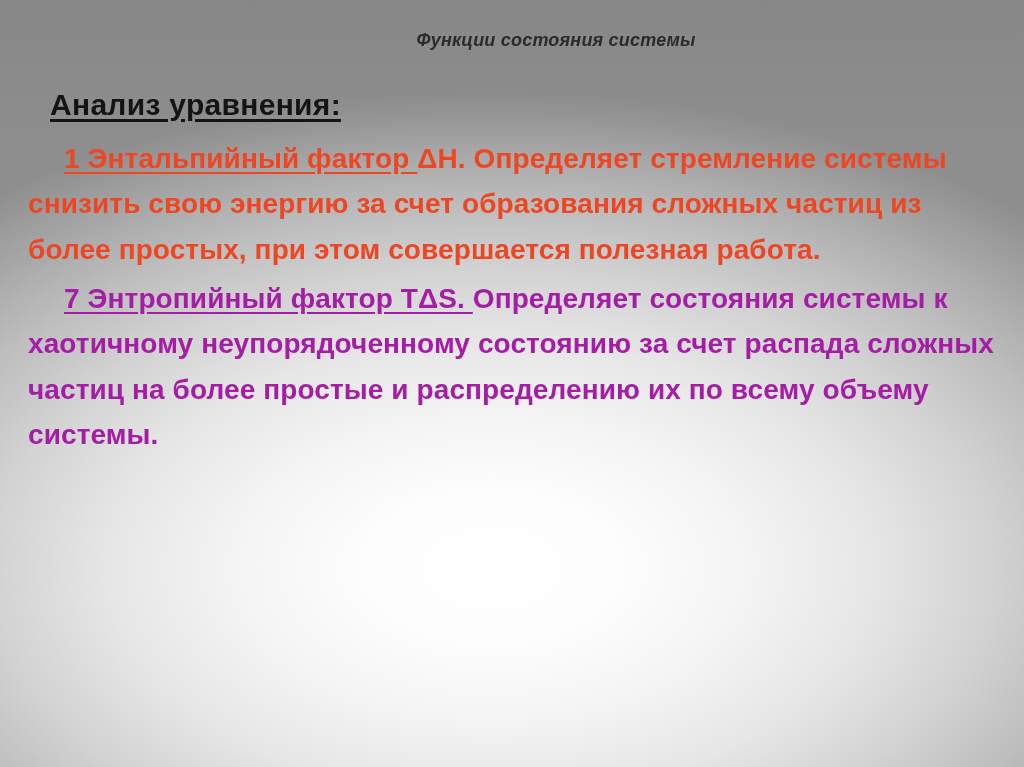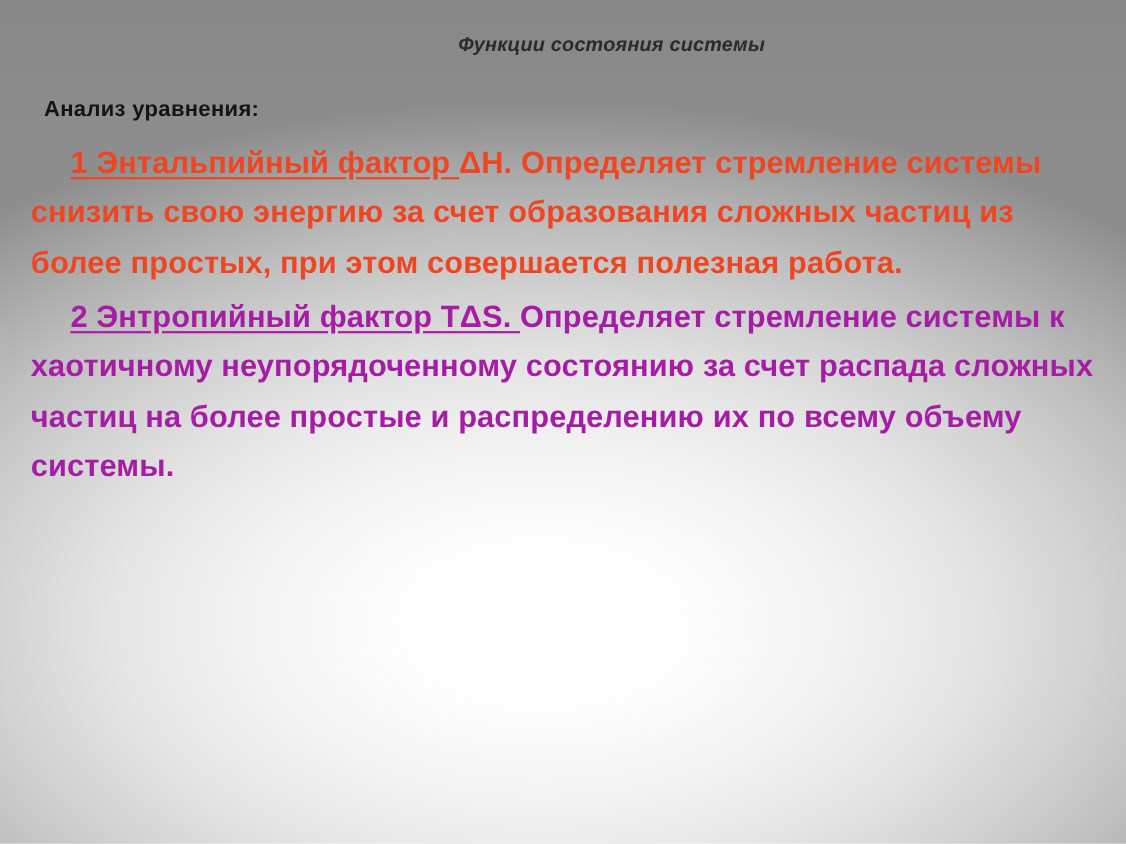--- a/index.html
+++ b/index.html
@@ -61,24 +61,25 @@
 
   .content {
     position: absolute;
     top: 88px;
     left: 28px;
     right: 24px;
     z-index: 2;
   }
 
   .heading {
-    margin: 0 0 14px 12px;
-    font-size: 20px;
+    margin: 0 0 14px 22px;
+    font-size: 30px;
     font-weight: bold;
     color: #141414;
+    text-decoration: underline;
     text-underline-offset: 4px;
     letter-spacing: 0.3px;
   }
 
   .para {
     margin: 0 0 4px 0;
     font-size: 28px;
     font-weight: bold;
     line-height: 1.62;
     letter-spacing: 0.1px;
@@ -113,17 +114,17 @@
 
   <div class="content">
 
     <div class="heading">Анализ уравнения:</div>
 
     <p class="para para-enthalpy">
       <span class="indent"></span><span class="lead">1 Энтальпийный фактор </span><span class="nowrap">ΔH.</span><span> Определяет стремление системы снизить свою энергию за счет образования сложных частиц из более простых, при этом совершается полезная работа.</span>
     </p>
 
     <p class="para para-entropy">
-      <span class="indent"></span><span class="lead">2 Энтропийный фактор TΔS. </span><span class="nowrap"></span><span>Определяет стремление системы к хаотичному неупорядоченному состоянию за счет распада сложных частиц на более простые и распределению их по всему объему системы.</span>
+      <span class="indent"></span><span class="lead">7 Энтропийный фактор TΔS. </span><span class="nowrap"></span><span>Определяет состояния системы к хаотичному неупорядоченному состоянию за счет распада сложных частиц на более простые и распределению их по всему объему системы.</span>
     </p>
 
   </div>
 </div>
 
 </body></html>

